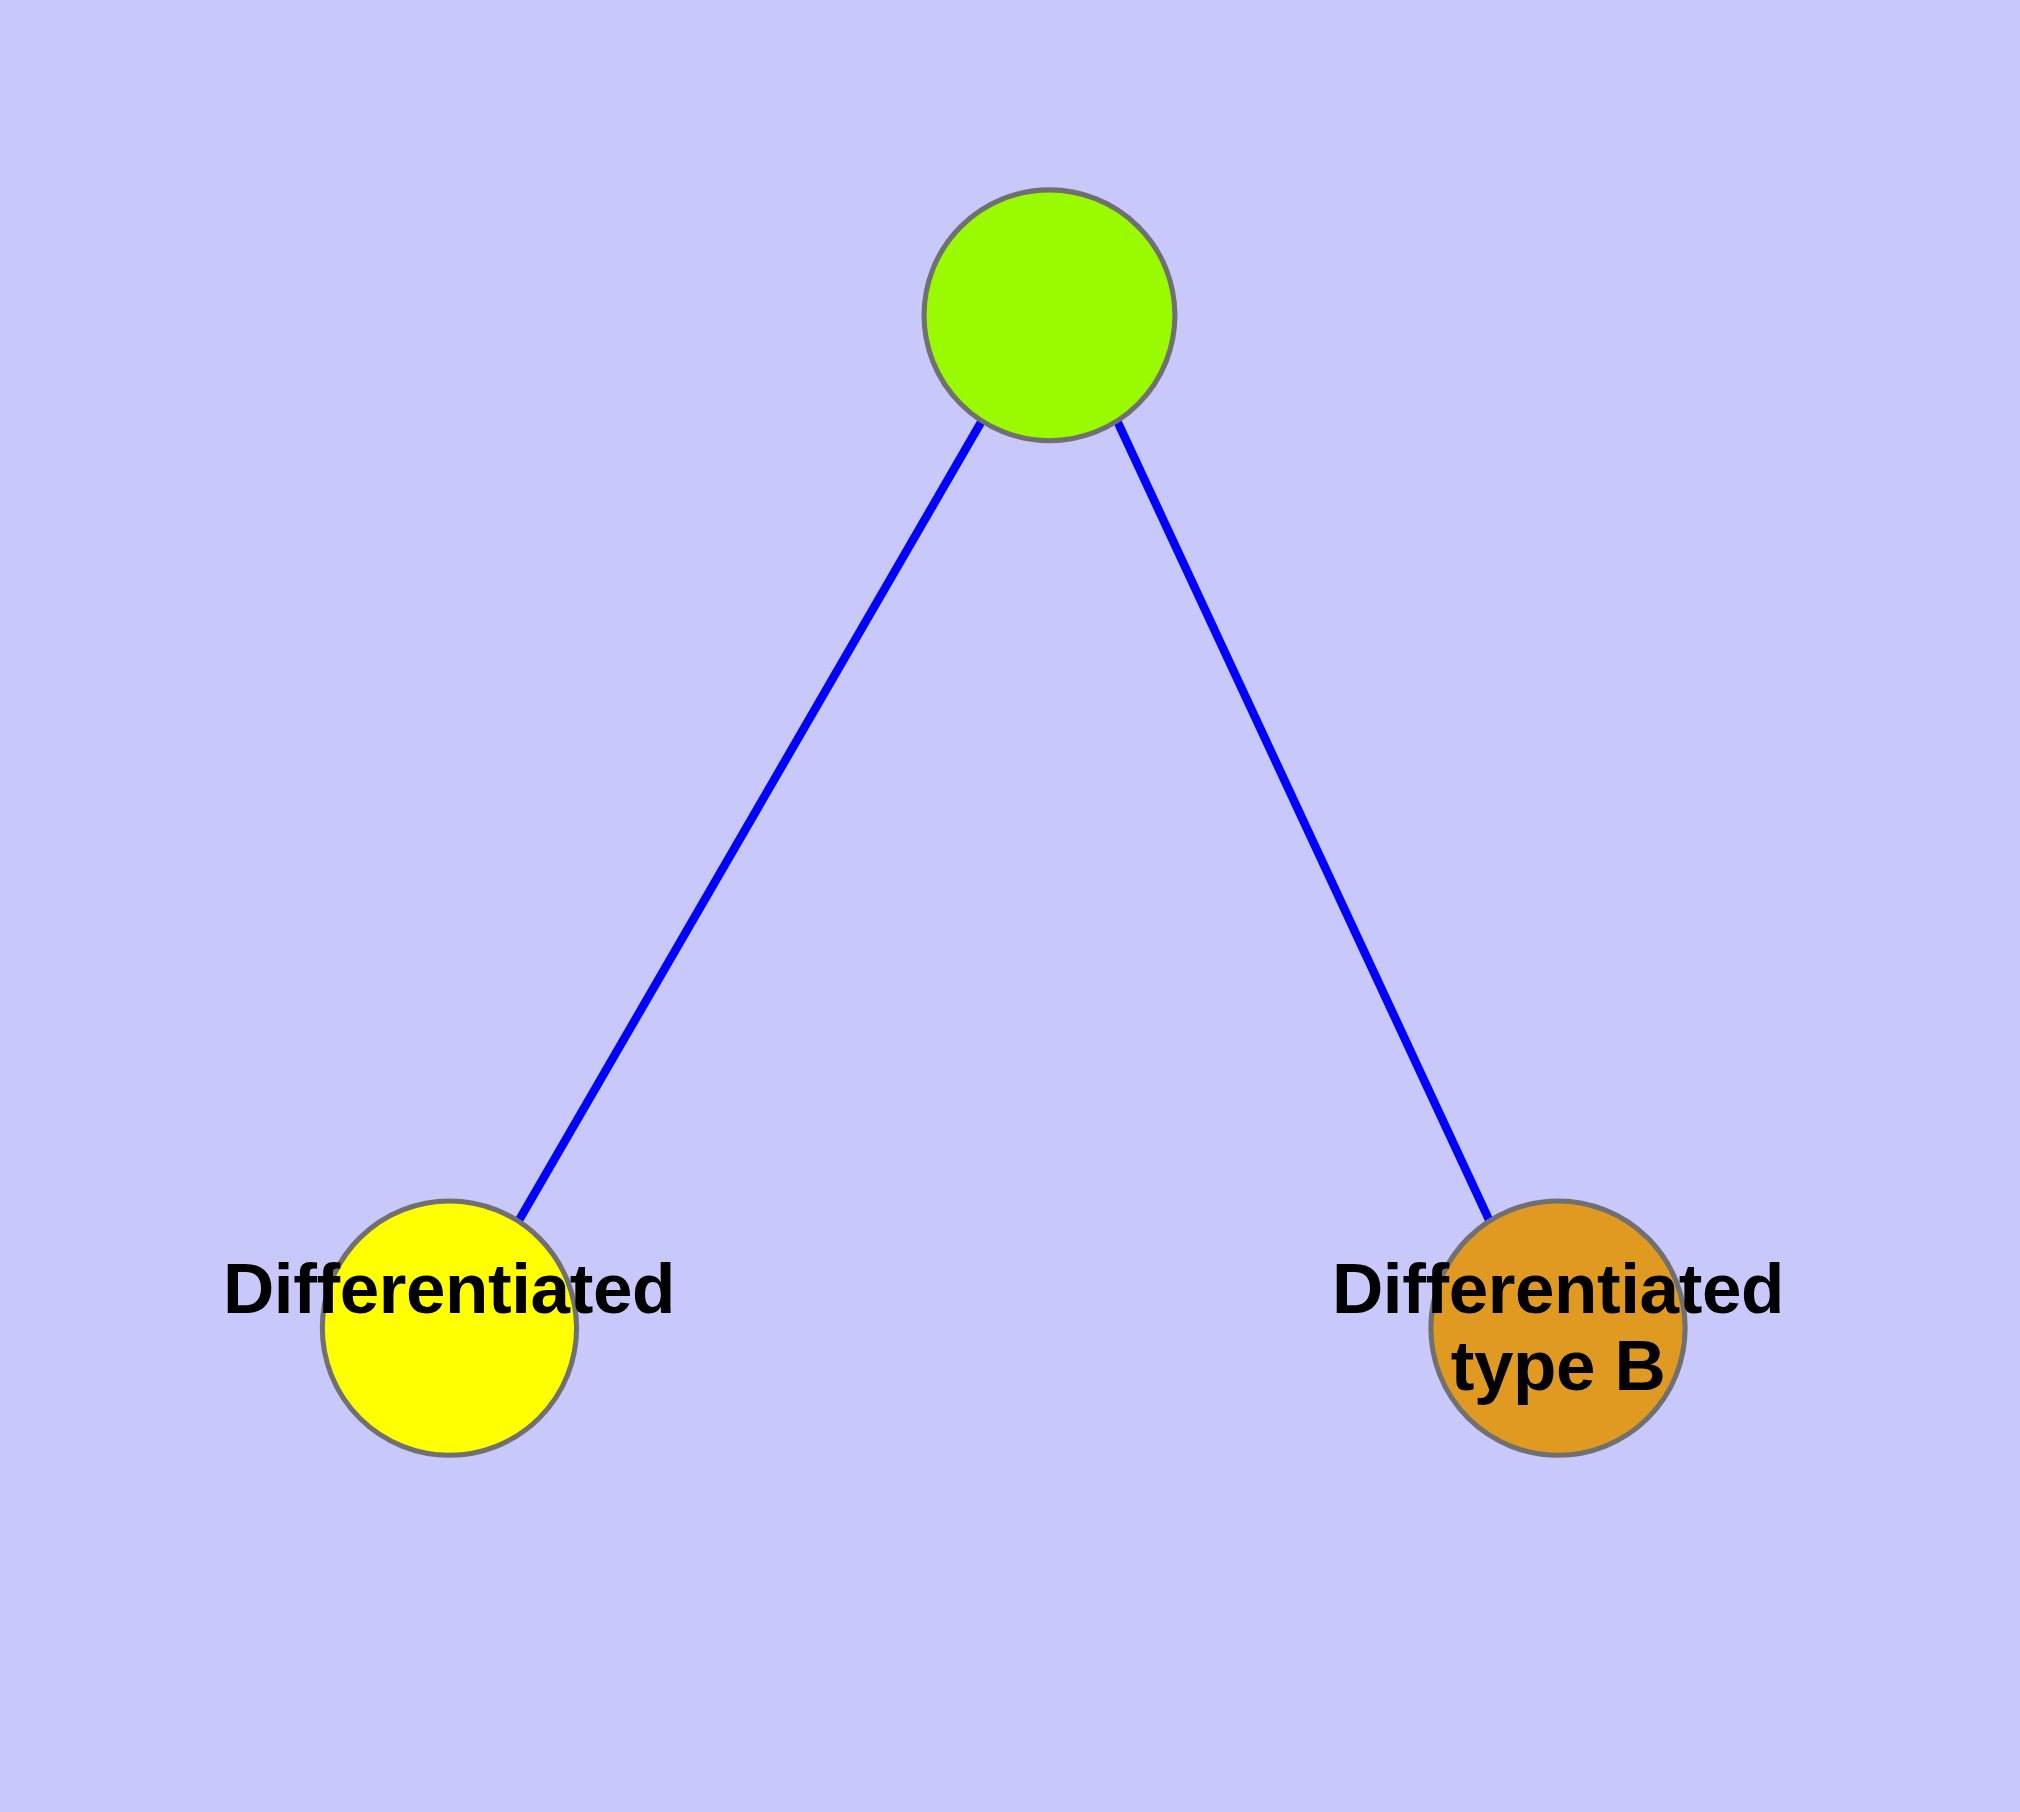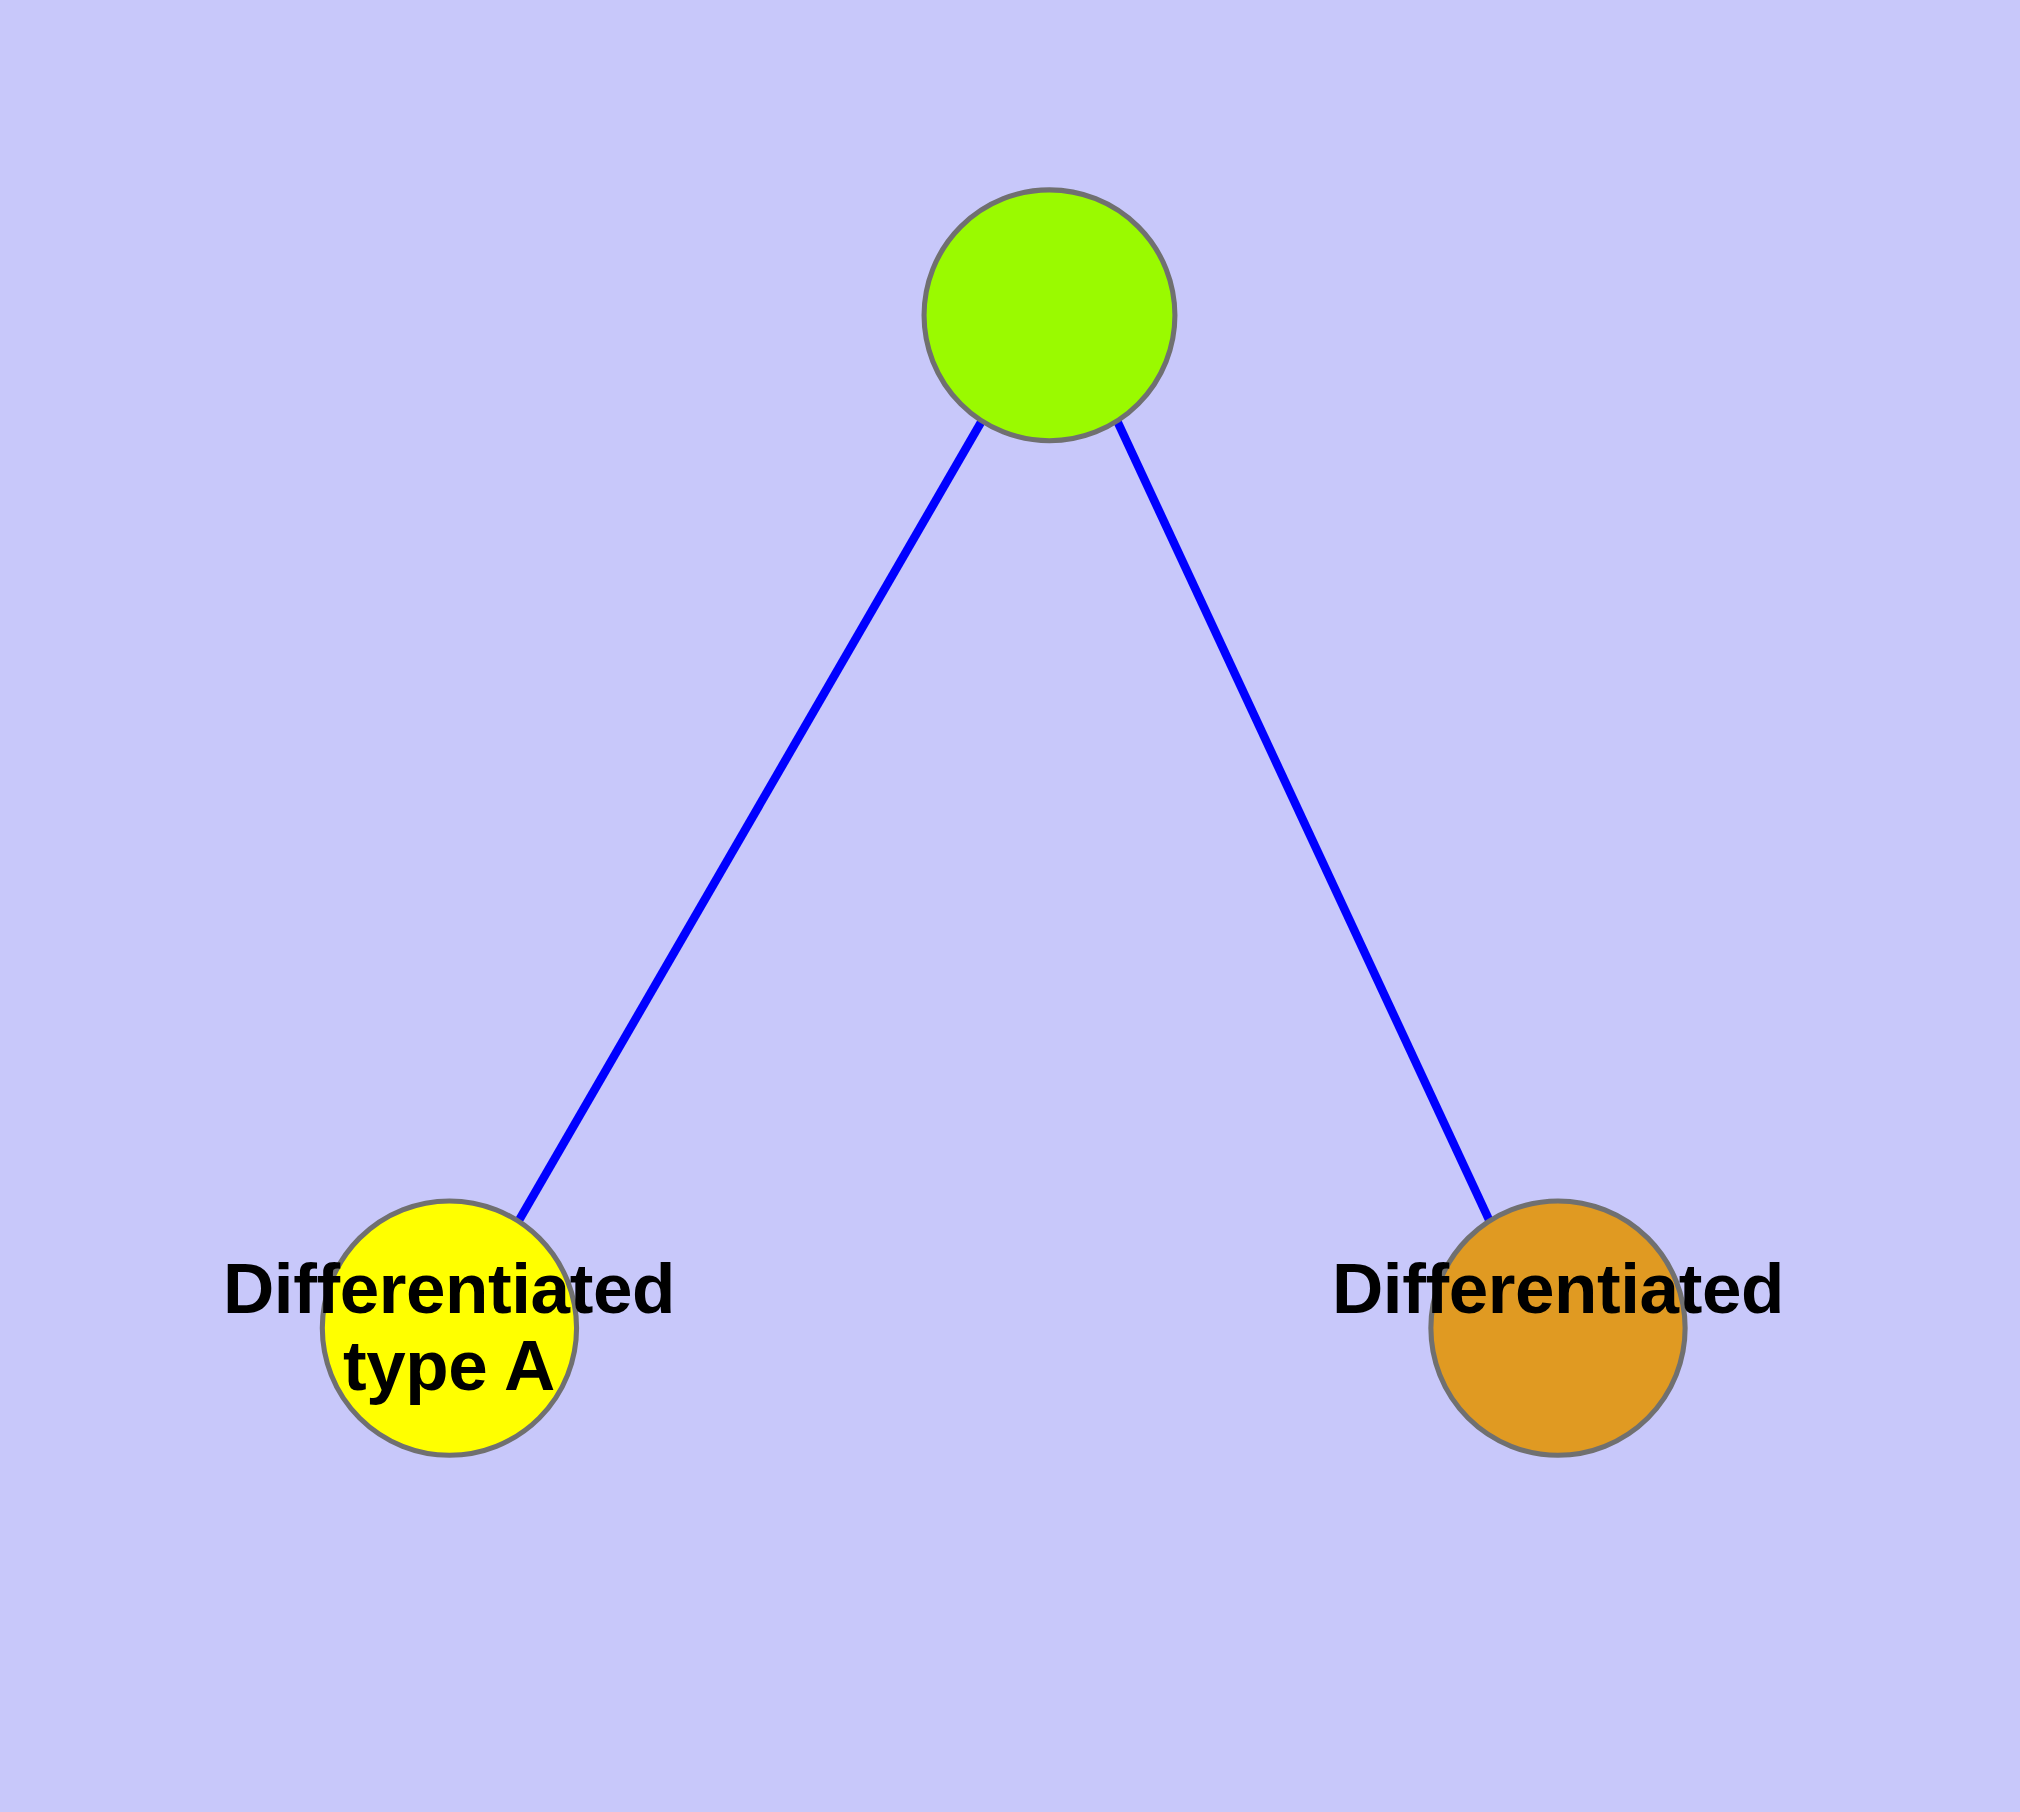--- a/index.html
+++ b/index.html
@@ -65,18 +65,18 @@
     </g>
 
     <g>
       <circle cx="1238" cy="372" r="148" fill="#9afa00" stroke="#707070" stroke-width="6"></circle>
       <circle cx="530" cy="1567" r="150" fill="#ffff00" stroke="#707070" stroke-width="6"></circle>
       <circle cx="1838" cy="1567" r="150" fill="#e09a22" stroke="#707070" stroke-width="6"></circle>
     </g>
   </svg>
 
 
-  <div id="label-diff-a" class="node-label" style="left: 110px; top: 1251px;"><span>Differentiated</span><br><span>type A</span></div>
+  <div id="label-diff-a" class="node-label" style="left: 110px; top: 1251px;"><span>Differentiated</span><br></div>
 
-  <div id="label-diff-b" class="node-label" style="left: 1219px; top: 1251px;"><span>Differentiated</span><br></div>
+  <div id="label-diff-b" class="node-label" style="left: 1219px; top: 1251px;"><span>Differentiated</span><br><span>type B</span></div>
 
 </div>
 
 
 </body></html>

